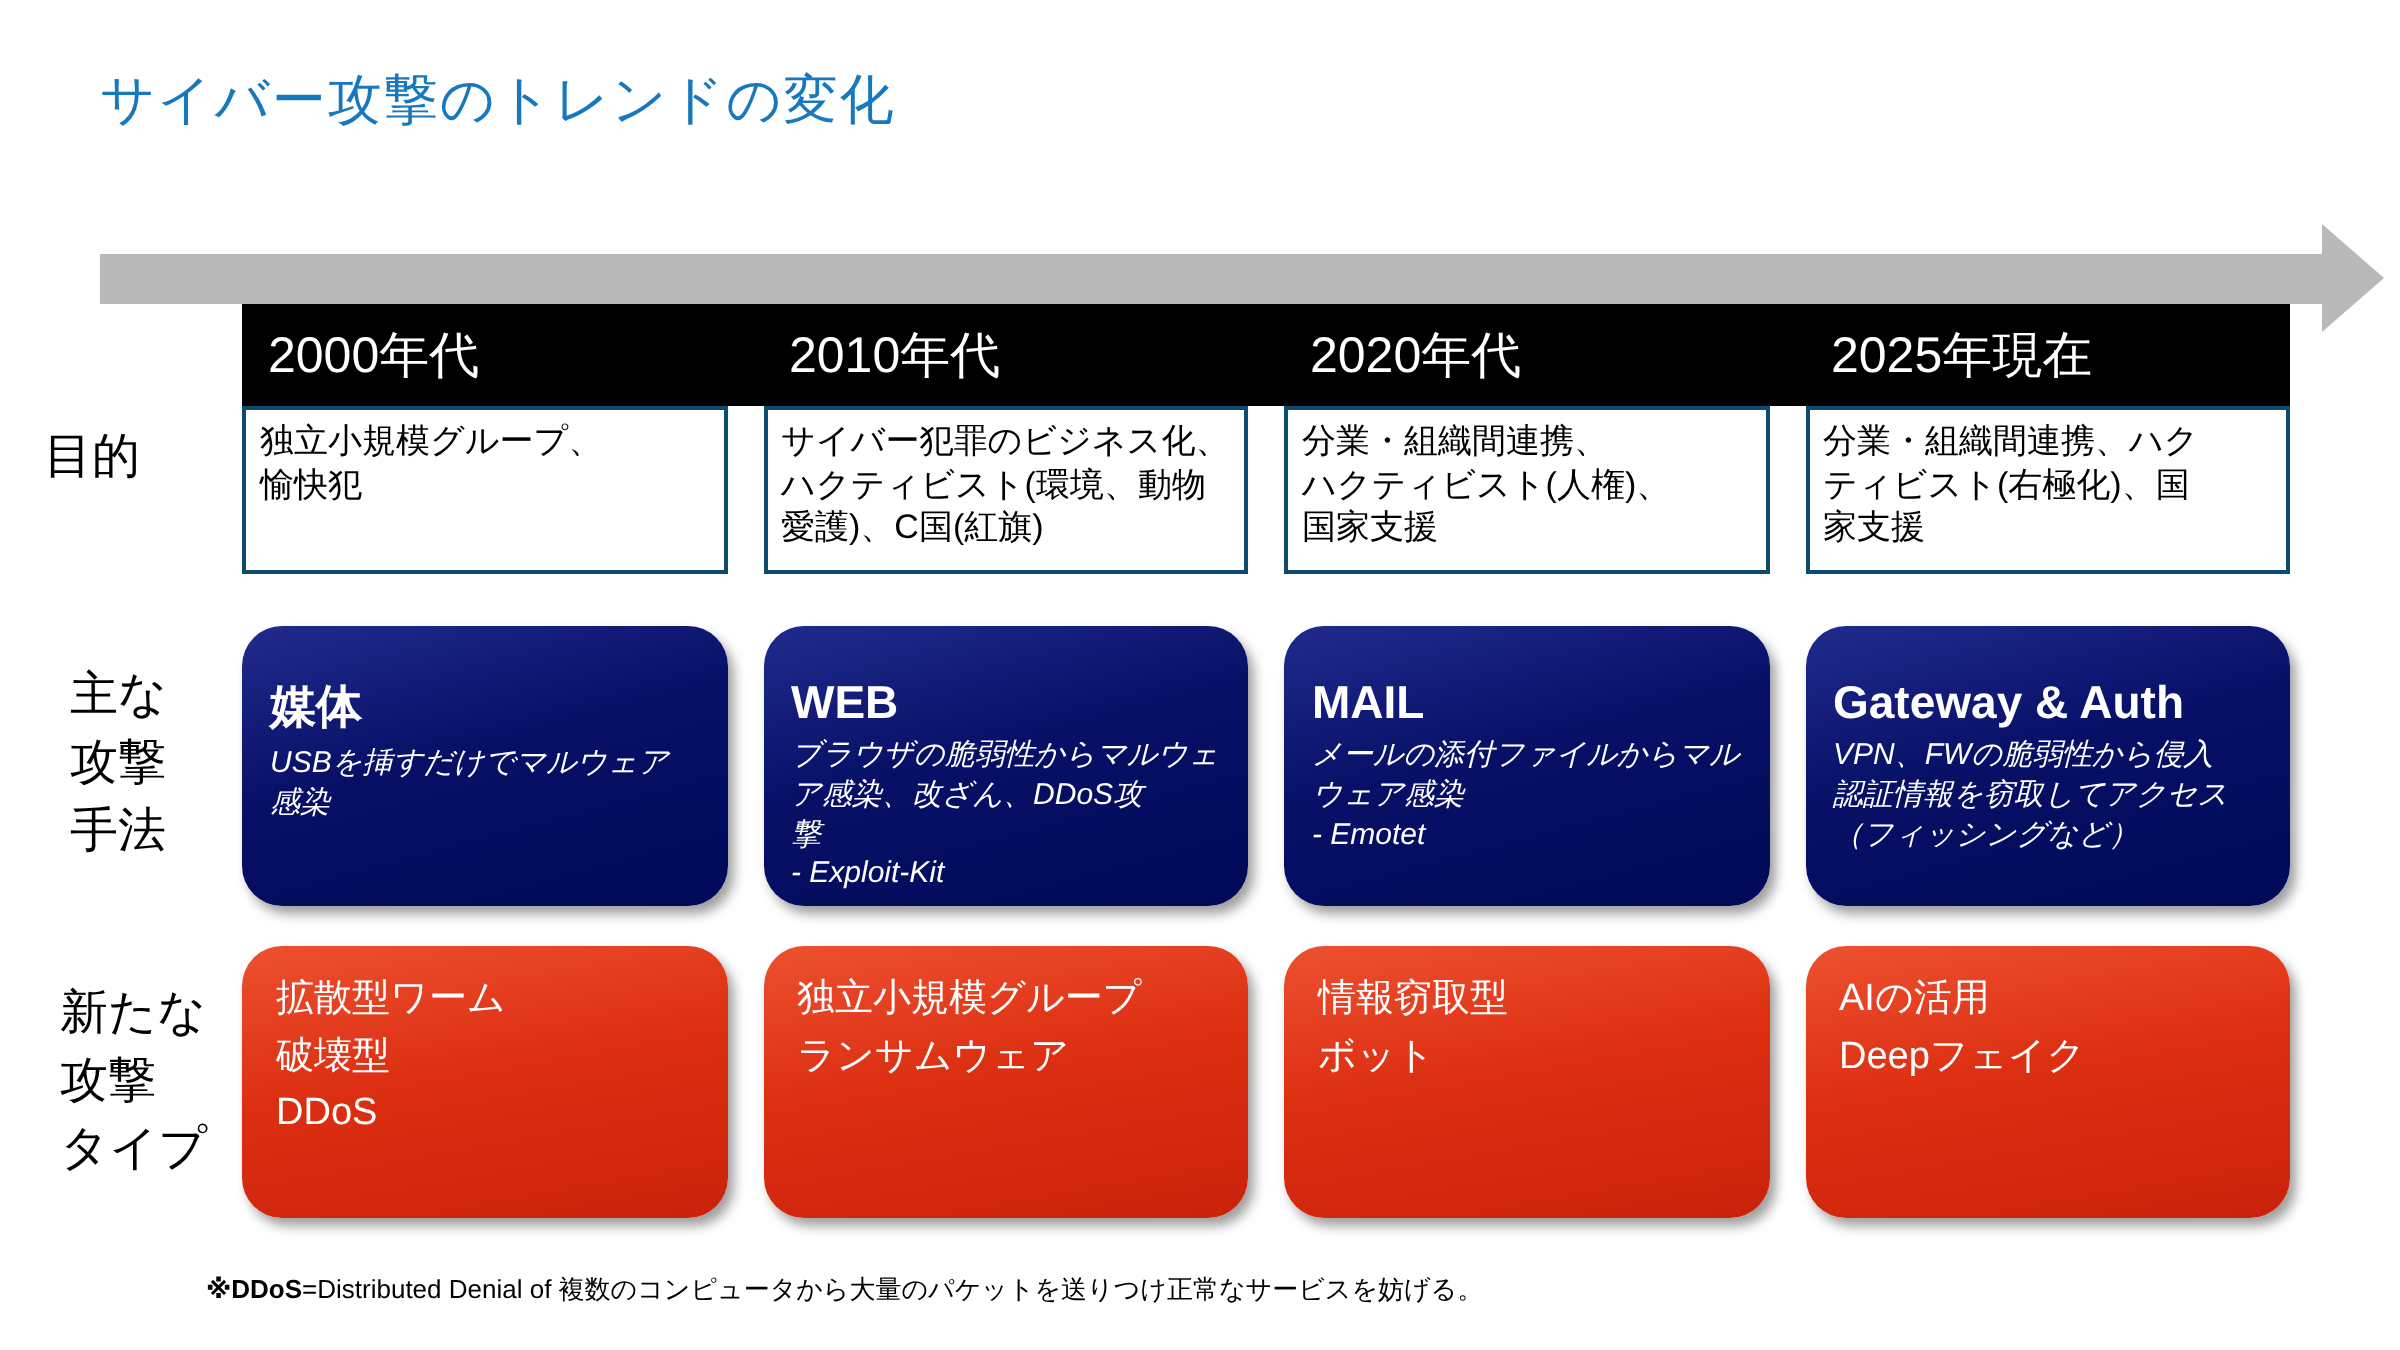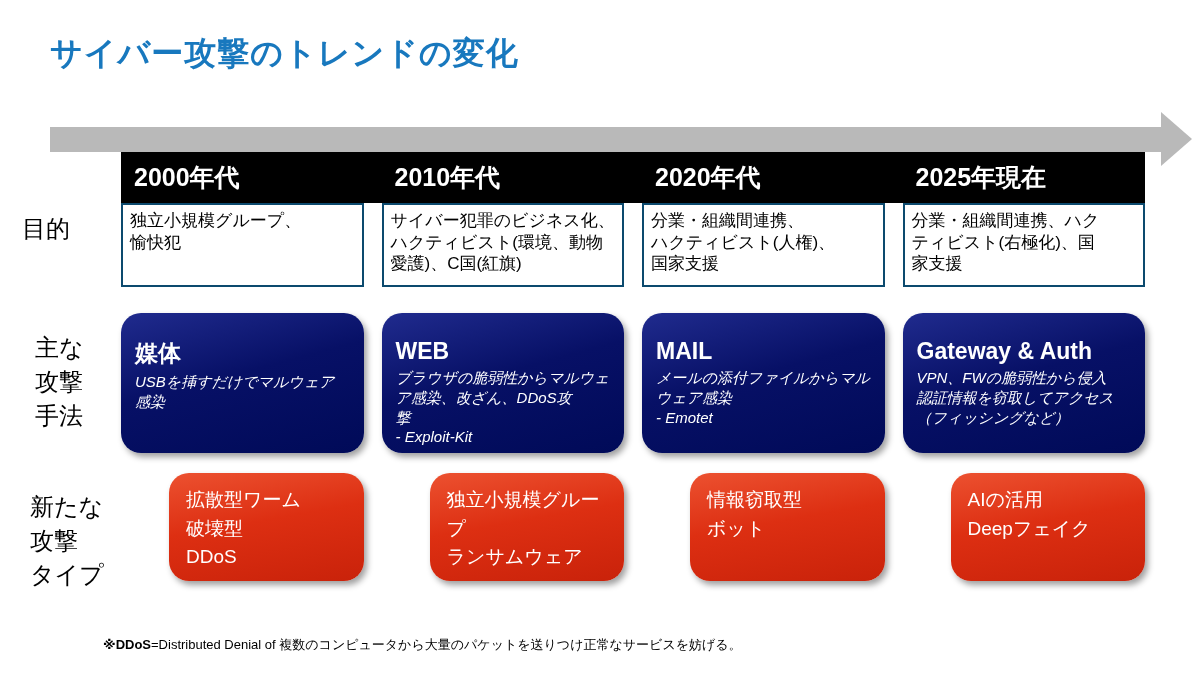--- a/index.html
+++ b/index.html
@@ -4,21 +4,21 @@
 <style>
   html,body{margin:0;padding:0;}
   body{
     width:1200px;height:675px;position:relative;overflow:hidden;
     background:#ffffff;
     font-family:"Liberation Sans","DejaVu Sans",sans-serif;
     color:#000;
   }
   .title{
     position:absolute;left:50px;top:32px;
-    font-size:32px;font-weight:bold;color:#1878be;letter-spacing:1px;
+    font-size:27px;font-weight:normal;color:#1878be;letter-spacing:1px;
   }
   
   .arrow-body{
     position:absolute;left:50px;top:127px;width:1112px;height:25px;
     background:#b9b9b9;
   }
   .arrow-head{
     position:absolute;left:1161px;top:112px;width:0;height:0;
     border-top:27px solid transparent;border-bottom:27px solid transparent;
     border-left:31px solid #b9b9b9;
@@ -27,42 +27,41 @@
   .table{
     position:absolute;left:121px;top:152px;width:1024px;
     display:grid;grid-template-columns:repeat(4,1fr);column-gap:18px;
   }
   .era-bar{
     grid-column:1/-1;height:51px;background:#000;
     display:grid;grid-template-columns:repeat(4,1fr);column-gap:18px;
     align-items:center;
   }
   .era{
-    color:#fff;font-size:25px;font-weight:bold;padding-left:13px;
+    color:#fff;font-size:25px;font-weight:normal;padding-left:13px;
     white-space:nowrap;
   }
   .purpose{
     border:2px solid #0c4a6e;background:#fff;height:84px;box-sizing:border-box;
     padding:5px 7px;font-size:17px;line-height:1.27;white-space:pre-line;
   }
   .method{
     margin-top:26px;height:140px;box-sizing:border-box;border-radius:20px;
     background:linear-gradient(165deg,#202b8e 0%,#071066 45%,#000a58 100%);
     color:#fff;padding:13px 14px;
     box-shadow:3px 4px 6px rgba(0,0,0,0.38);
   }
   .method-title{font-size:23px;font-weight:bold;margin:12px 0 3px 0;white-space:nowrap;}
   .method-desc{font-size:15px;line-height:1.32;white-space:pre-line;font-style:italic;}
   .newtype{
-    margin-top:20px;height:108px;box-sizing:border-box;border-radius:20px;
+    margin-top:20px;height:136px;box-sizing:border-box;border-radius:20px;
     background:linear-gradient(170deg,#ec5130 0%,#dd2f12 45%,#c9220a 100%);
     color:#fff;padding:13px 17px;font-size:19px;line-height:1.5;
     white-space:pre-line;
     box-shadow:3px 4px 6px rgba(0,0,0,0.38);
-    margin-left:48px;
   }
   .rowlabel{
     position:absolute;font-size:24px;line-height:34px;color:#000;
     white-space:pre-line;
   }
   .rowlabel-purpose{left:22px;top:212px;}
   .rowlabel-method{left:35px;top:331px;}
   .rowlabel-type{left:30px;top:490px;}
   .footnote{
     position:absolute;left:103px;top:636px;font-size:13px;color:#000;

